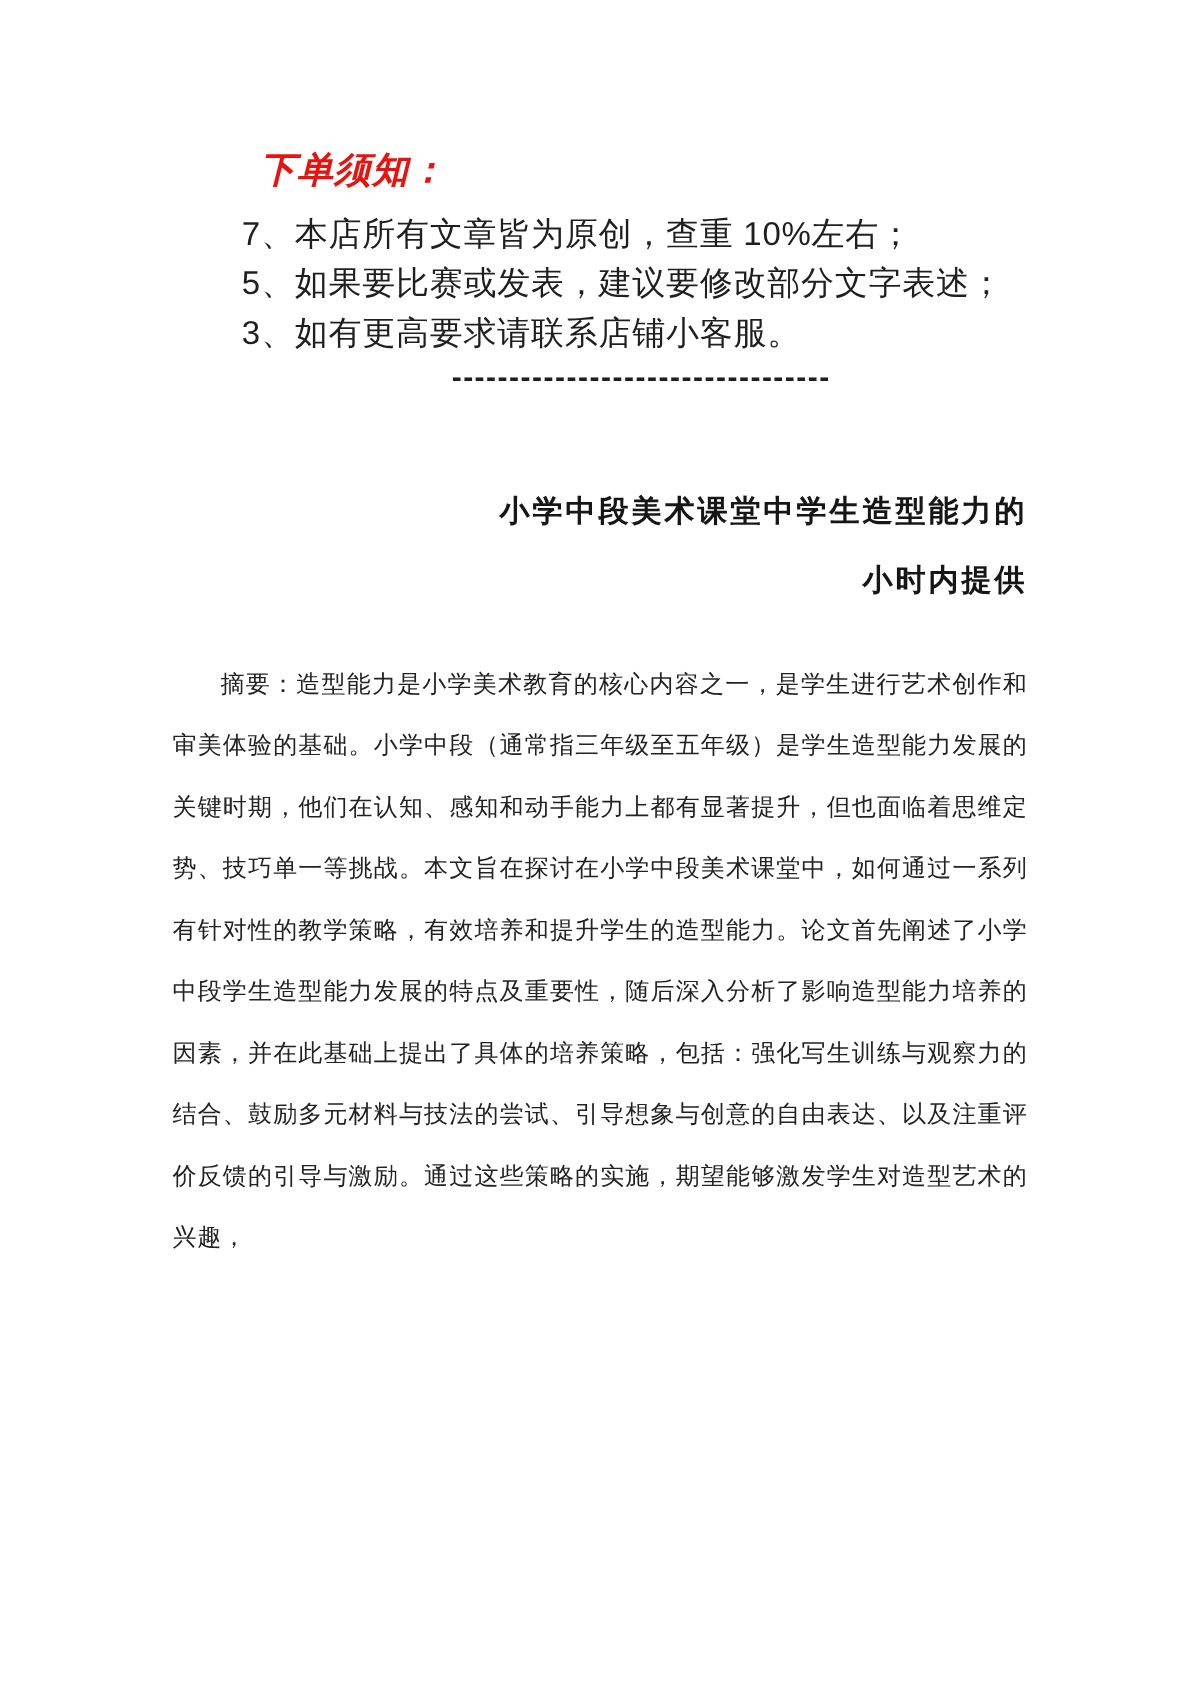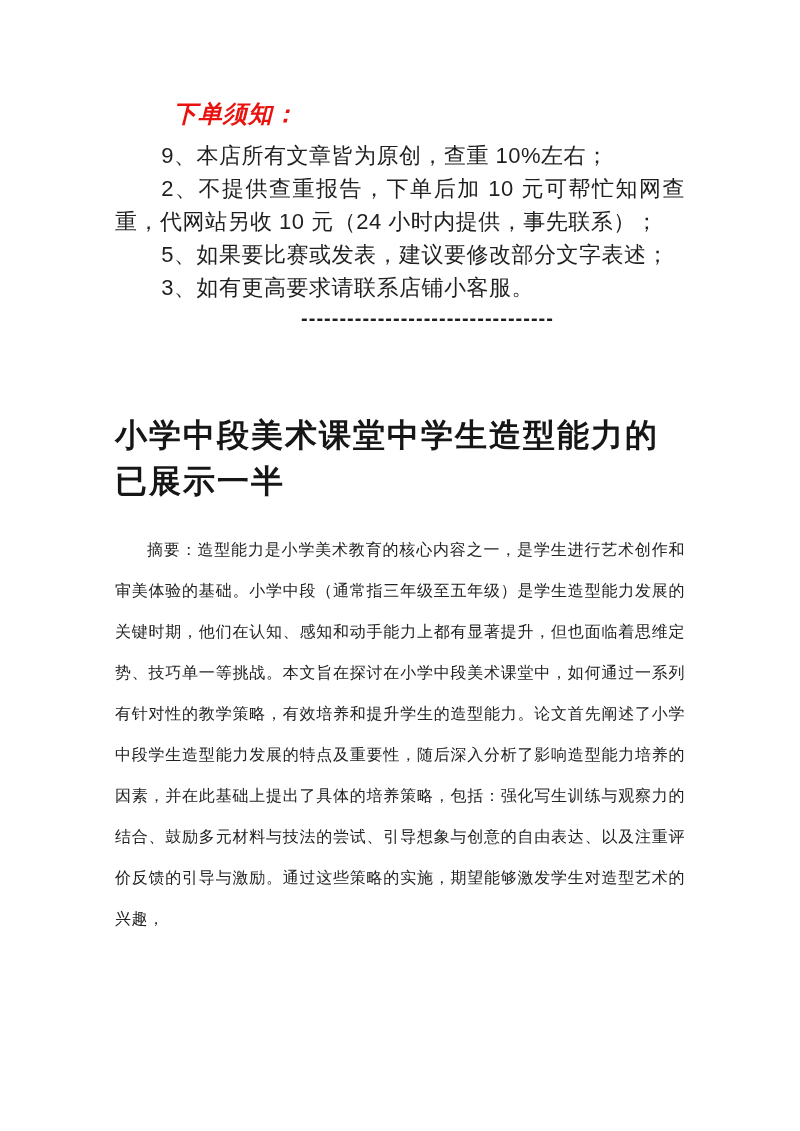--- a/index.html
+++ b/index.html
@@ -45,24 +45,24 @@
     text-align: center;
     font-size: 20px;
     line-height: 20px;
     font-weight: 700;
     letter-spacing: 1px;
     color: #1f1f1f;
     padding-left: 55px;
   }
   
   .title {
-    margin-top: 84px;
-    text-align: left;
+    margin-top: 56px;
+    text-align: right;
     font-family: "Liberation Sans", sans-serif;
-    font-size: 32px;
+    font-size: 20px;
     line-height: 46px;
     font-weight: 700;
     color: #161616;
     letter-spacing: 2px;
   }
   .title-line { display: block; }
   
   .abstract {
     margin-top: 27px;
     font-family: Liberation Mono, monospace;
@@ -86,30 +86,29 @@
     color: #2a2a2a;
   }
 </style>
 </head>
 <body>
 
 <div class="page">
 
   <div class="notice">
     <h2 class="notice-heading">下单须知：</h2>
-    <p class="note">9、本店所有文章皆为原创，查重 10%左右；</p>
-    <p class="note">2、不提供查重报告，下单后加 10 元可帮忙知网查重，代网站另收 10 元（24 小时内提供，事先联系）；</p>
+    <p class="note">7、本店所有文章皆为原创，查重 10%左右；</p>
     <p class="note">5、如果要比赛或发表，建议要修改部分文字表述；</p>
     <p class="note">3、如有更高要求请联系店铺小客服。</p>
   </div>
 
   <div class="divider">---------------------------------</div>
 
   <h1 class="title">
     <span class="title-line">小学中段美术课堂中学生造型能力的</span>
-    <span class="title-line">已展示一半</span>
+    <span class="title-line">小时内提供</span>
   </h1>
 
   <p class="abstract">摘要：造型能力是小学美术教育的核心内容之一，是学生进行艺术创作和审美体验的基础。小学中段（通常指三年级至五年级）是学生造型能力发展的关键时期，他们在认知、感知和动手能力上都有显著提升，但也面临着思维定势、技巧单一等挑战。本文旨在探讨在小学中段美术课堂中，如何通过一系列有针对性的教学策略，有效培养和提升学生的造型能力。论文首先阐述了小学中段学生造型能力发展的特点及重要性，随后深入分析了影响造型能力培养的因素，并在此基础上提出了具体的培养策略，包括：强化写生训练与观察力的结合、鼓励多元材料与技法的尝试、引导想象与创意的自由表达、以及注重评价反馈的引导与激励。通过这些策略的实施，期望能够激发学生对造型艺术的兴趣，</p>
 
   <div class="page-number">1</div>
 
 </div>
 
 </body></html>

